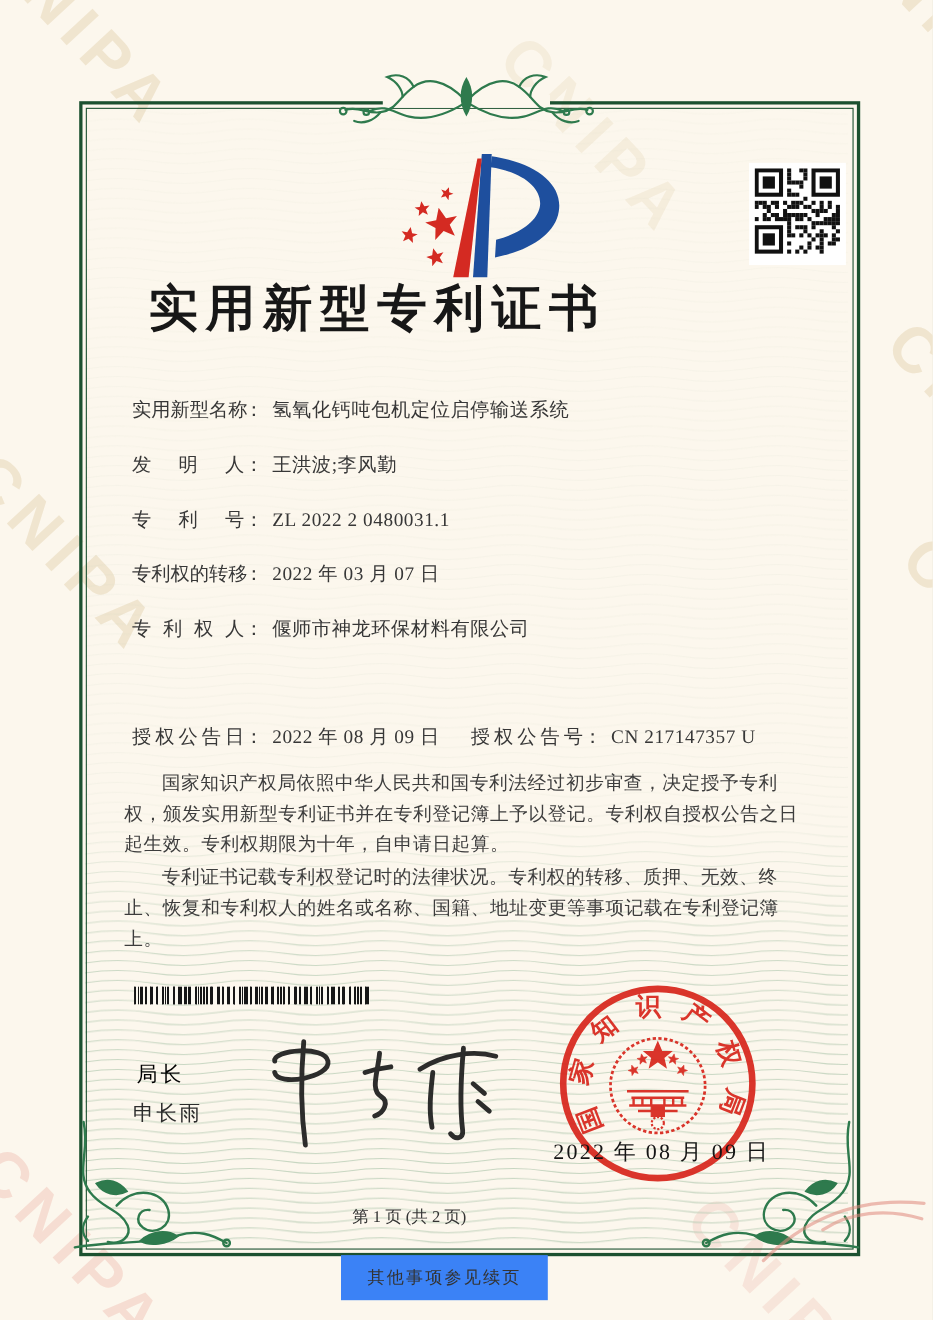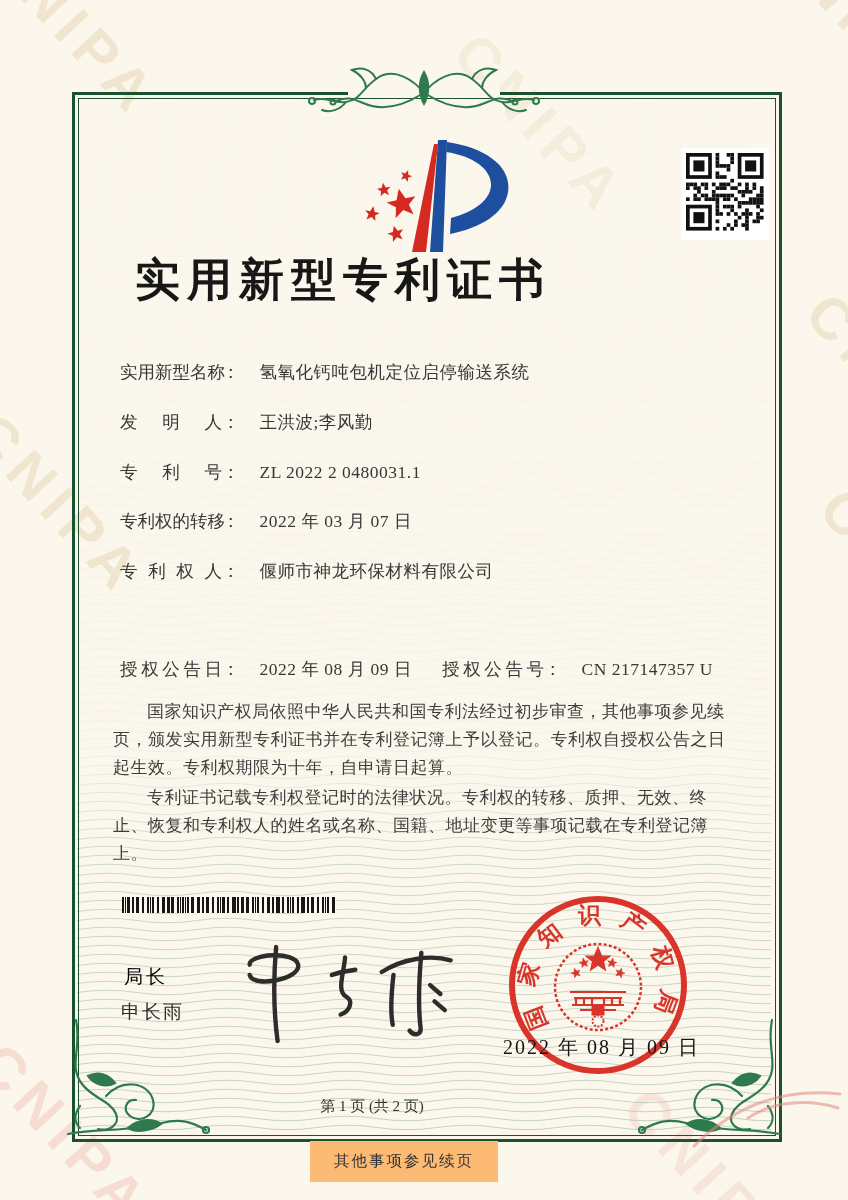--- a/index.html
+++ b/index.html
@@ -21,34 +21,34 @@
   .ornament{position:absolute;z-index:3;pointer-events:none;}
   
   .content{position:absolute;z-index:4;}
   .cert-no{left:104px;top:148px;font-size:17px;letter-spacing:1px;color:#3a3a3a;}
   .title{left:0;top:250px;width:686px;text-align:center;font-size:45px;font-weight:bold;
          letter-spacing:7px;color:#171717;}
   .frow{left:120px;font-size:17.5px;color:#373737;white-space:nowrap;}
   .flabel{display:inline-block;width:102px;text-align:justify;text-align-last:justify;
           vertical-align:bottom;}
   .fcolon{display:inline-block;margin-right:8px;}
-  .fvalue{letter-spacing:0.5px;margin-left:12px;}
-  .grant2{position:absolute;left:322px;top:0;white-space:nowrap;}
+  .fvalue{letter-spacing:0.5px;}
+  .grant2{position:absolute;left:308px;top:0;white-space:nowrap;}
   .body-text{left:113px;top:698px;width:628px;font-size:17px;line-height:28px;color:#3d3d3d;}
   .body-text p{margin:0 0 2px 0;text-indent:2em;letter-spacing:0.5px;}
   .barcode{left:122px;top:897px;width:214px;height:16px;background-color:#fbf8f0;
     background-image:
       repeating-linear-gradient(90deg,#161616 0 2px,transparent 2px 5px),
       repeating-linear-gradient(90deg,#161616 0 1px,transparent 1px 7px),
       repeating-linear-gradient(90deg,transparent 0 3px,#161616 3px 4px,transparent 4px 11px);}
   .sig-title{left:124px;top:964px;font-size:19px;color:#000000;letter-spacing:3px;}
   .sig-name{left:121px;top:999px;font-size:19px;color:#2c2c2c;letter-spacing:2px;}
   .seal-date{left:503px;top:1034px;font-size:20px;color:#141414;letter-spacing:2px;z-index:5;}
   .page-info{left:0;top:1097px;width:744px;text-align:center;font-size:15px;color:#333;}
-  .foot-note{left:310px;top:1141px;background:#fdba74;padding:10px 24px;font-size:15.5px;
+  .foot-note{left:310px;top:1141px;background:#3b82f6;padding:10px 24px;font-size:15.5px;
              color:#333;letter-spacing:2px;z-index:4;}
   .qr-box{left:681px;top:148px;background:#ffffff;padding:5px;z-index:4;}
 </style>
 </head>
 <body>
 
 <div class="page">
 
   <div class="wm" style="left:-38px;top:-8px;">CNIPA</div>
   <div class="wm" style="left:430px;top:90px;opacity:.55;">CNIPA</div>
@@ -302,21 +302,21 @@
     <span class="flabel">专利权人</span><span class="fcolon">：</span><span class="fvalue">偃师市神龙环保材料有限公司</span>
   </div>
   <div class="abs content frow" style="top:657px;">
     <span class="flabel">授权公告日</span><span class="fcolon">：</span><span class="fvalue">2022 年 08 月 09 日</span>
     <span class="grant2">
       <span class="flabel">授权公告号</span><span class="fcolon">：</span><span class="fvalue">CN 217147357 U</span>
     </span>
   </div>
 
   <div class="abs content body-text">
-    <p>国家知识产权局依照中华人民共和国专利法经过初步审查，其他事项参见续页，颁发实用新型专利证书并在专利登记簿上予以登记。专利权自授权公告之日起生效。专利权期限为十年，自申请日起算。</p>
+    <p>国家知识产权局依照中华人民共和国专利法经过初步审查，决定授予专利权，颁发实用新型专利证书并在专利登记簿上予以登记。专利权自授权公告之日起生效。专利权期限为十年，自申请日起算。</p>
     <p>专利证书记载专利权登记时的法律状况。专利权的转移、质押、无效、终止、恢复和专利权人的姓名或名称、国籍、地址变更等事项记载在专利登记簿上。</p>
   </div>
 
   <div class="abs content barcode"></div>
 
   <div class="abs content sig-title">局长</div>
   <div class="abs content sig-name">申长雨</div>
 
   <svg class="abs content" style="left:238px;top:940px;" width="220" height="108" viewBox="0 0 300 140">
     <g fill="none" stroke="#1c1c1c" stroke-width="6" stroke-linecap="round" opacity="0.92">

